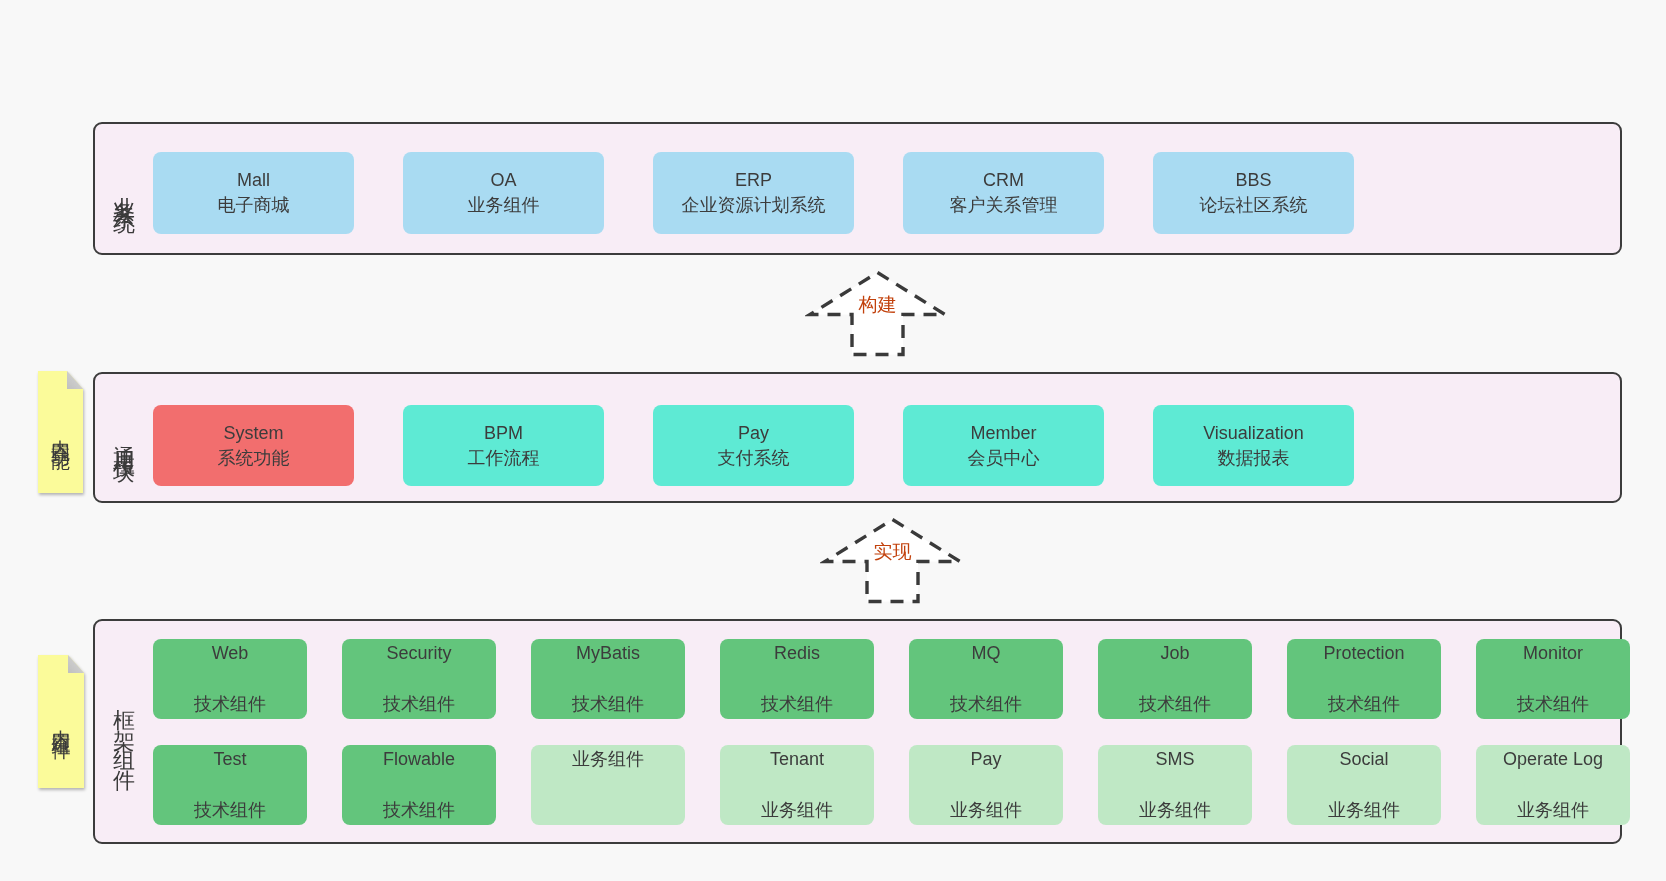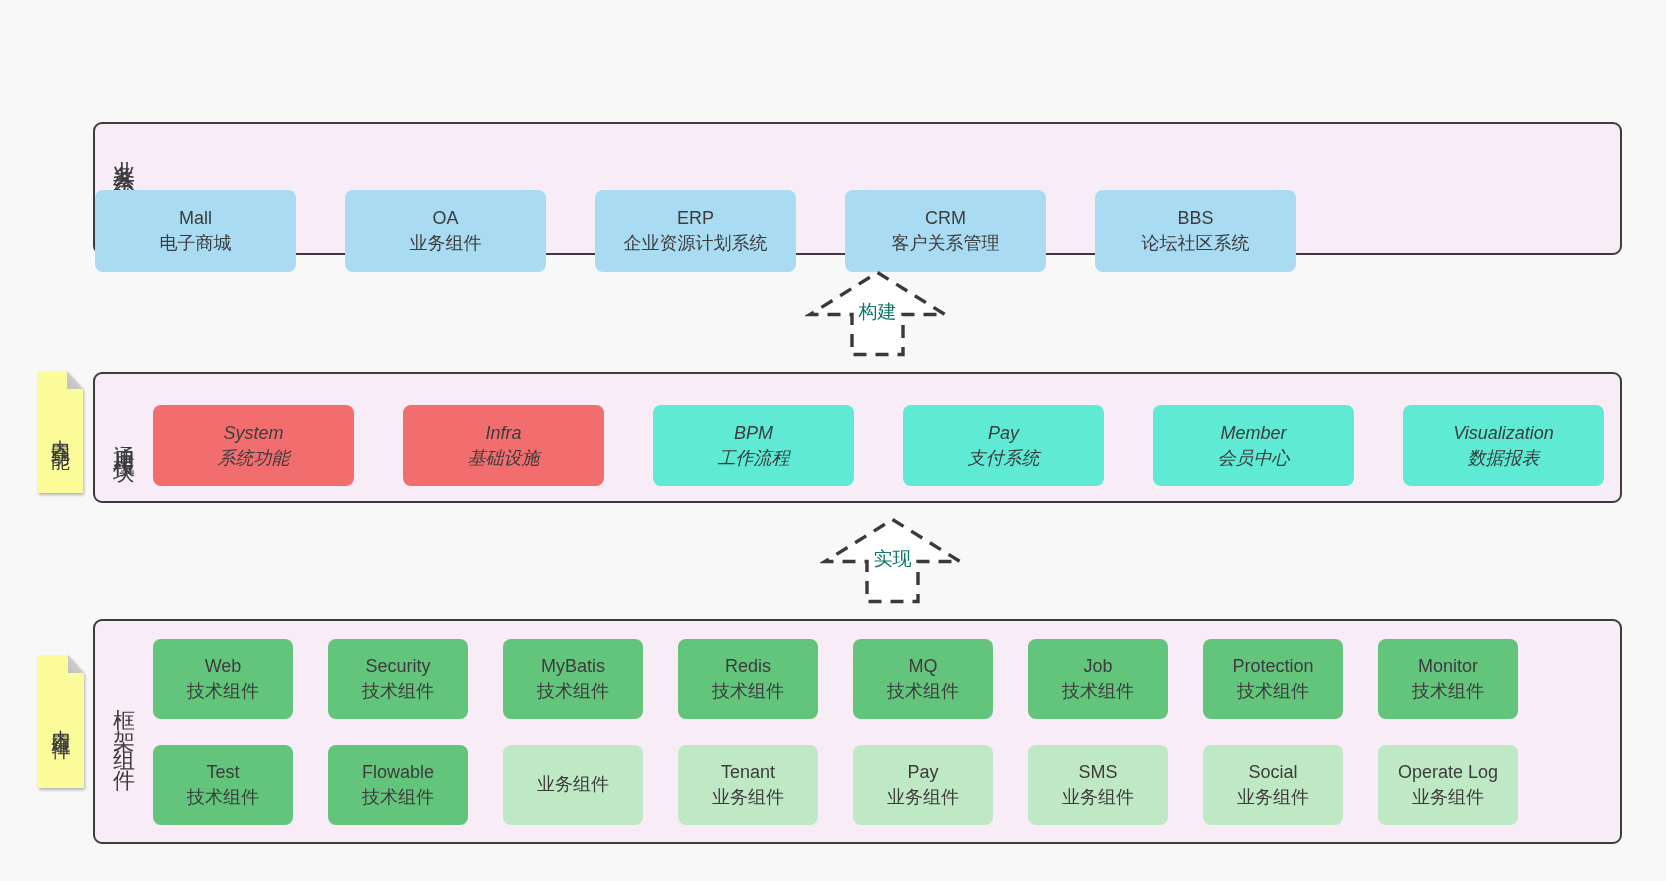--- a/index.html
+++ b/index.html
@@ -8,58 +8,57 @@
     background:#f8f8f8;
     font-family:"Liberation Sans","DejaVu Sans",sans-serif;
     color:#3c3c3c;
   }
   
   .panel{
     position:absolute;left:93px;width:1529px;box-sizing:border-box;
     background:#f8edf6;border:2px solid #3c3c3c;border-radius:9px;
     display:flex;align-items:stretch;
   }
-  #panel-business{top:122px;height:133px;flex-direction:column;}
+  #panel-business{top:122px;height:133px;}
   #panel-modules{top:372px;height:131px;}
   #panel-framework{top:619px;height:225px;}
   .side-label{
     width:58px;flex:0 0 58px;display:flex;align-items:center;justify-content:center;
     writing-mode:vertical-rl;text-orientation:upright;
     font-size:22px;letter-spacing:5px;color:#3a3a3a;
   }
   #panel-framework .side-label{letter-spacing:20px;}
   .boxes{flex:1;display:flex;align-items:center;gap:49px;padding-top:8px;}
-  #panel-modules .boxes{padding-top:16px;font-style:italic;}
+  #panel-modules .boxes{padding-top:16px;}
   .rows{flex:1;display:flex;flex-direction:column;justify-content:center;gap:26px;}
   .row{display:flex;gap:35px;}
   
   .box{
     box-sizing:border-box;border-radius:8px;
     display:flex;flex-direction:column;align-items:center;justify-content:center;
     text-align:center;font-size:18px;line-height:25px;color:#3c3c3c;
     padding:2px 10px;
   }
   .box-l{width:201px;height:82px;}
   #panel-modules .box-l{height:81px;}
-  .box-s{width:140px;height:80px;padding:2px 14px;}
+  .box-s{width:154px;height:80px;padding:2px 14px;justify-content:space-between;}
   .blue{background:#a9dbf2;}
   .red{background:#f26e6e;}
   .pink{background:#5eead4;}
   .gdark{background:#63c57c;}
   .glight{background:#bfe8c5;}
   
   .arrow{position:absolute;width:145px;height:88px;}
   #arrow-build{left:805px;top:270px;}
   #arrow-implement{left:820px;top:517px;}
   .arrow svg{position:absolute;left:0;top:0;}
   .arrow-label{
     position:absolute;left:50%;top:22px;transform:translateX(-50%);
     background:#ffffff;padding:0 4px;font-size:19px;white-space:nowrap;
-    color:#0f766e;
-    margin-top:7px;
+    color:#c2410c;
   }
   
   .note{position:absolute;filter:drop-shadow(1px 2px 1.5px rgba(0,0,0,0.28));}
   #note-features{left:38px;top:371px;width:45px;height:122px;}
   #note-components{left:38px;top:655px;width:46px;height:133px;}
   .note-body{
     position:absolute;inset:0;background:#fbfb9a;
     clip-path:polygon(0 0,calc(100% - 16px) 0,100% 18px,100% 100%,0 100%);
   }
   .note-fold{
@@ -109,24 +108,20 @@
   <div class="arrow-label">构建</div>
 </div>
 
 <section class="panel" id="panel-modules">
   <div class="side-label">通用模块</div>
   <div class="boxes">
     <div class="box box-l red">
       <span>System</span>
       <span>系统功能</span>
     </div>
-    <div class="box box-l red">
-      <span>Infra</span>
-      <span>基础设施</span>
-    </div>
     <div class="box box-l pink">
       <span>BPM</span>
       <span>工作流程</span>
     </div>
     <div class="box box-l pink">
       <span>Pay</span>
       <span>支付系统</span>
     </div>
     <div class="box box-l pink">
       <span>Member</span>

